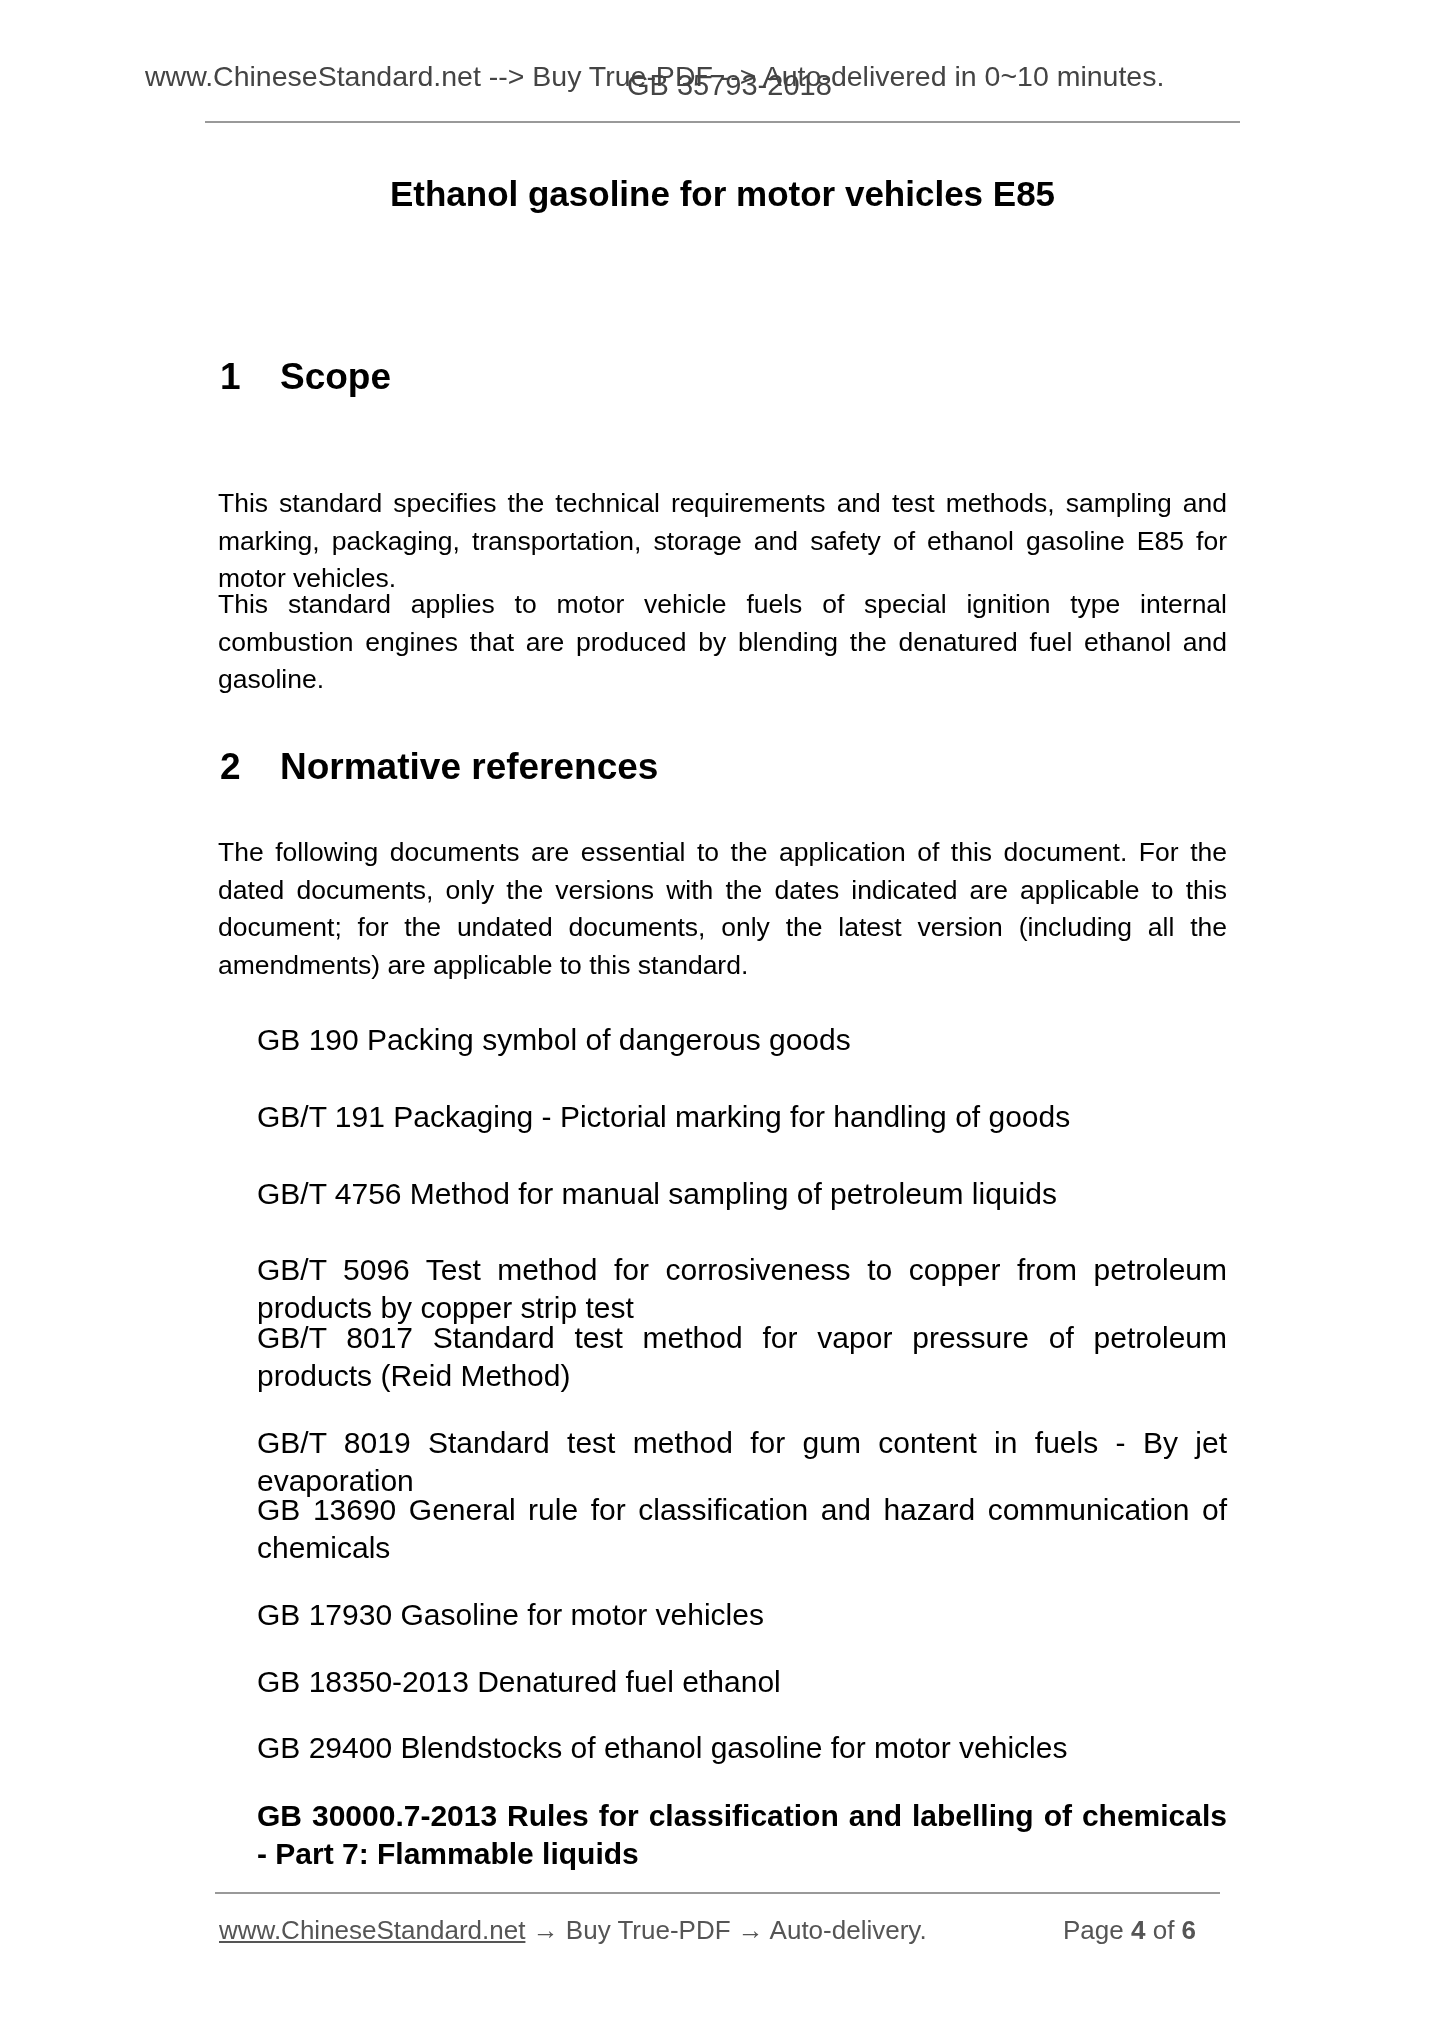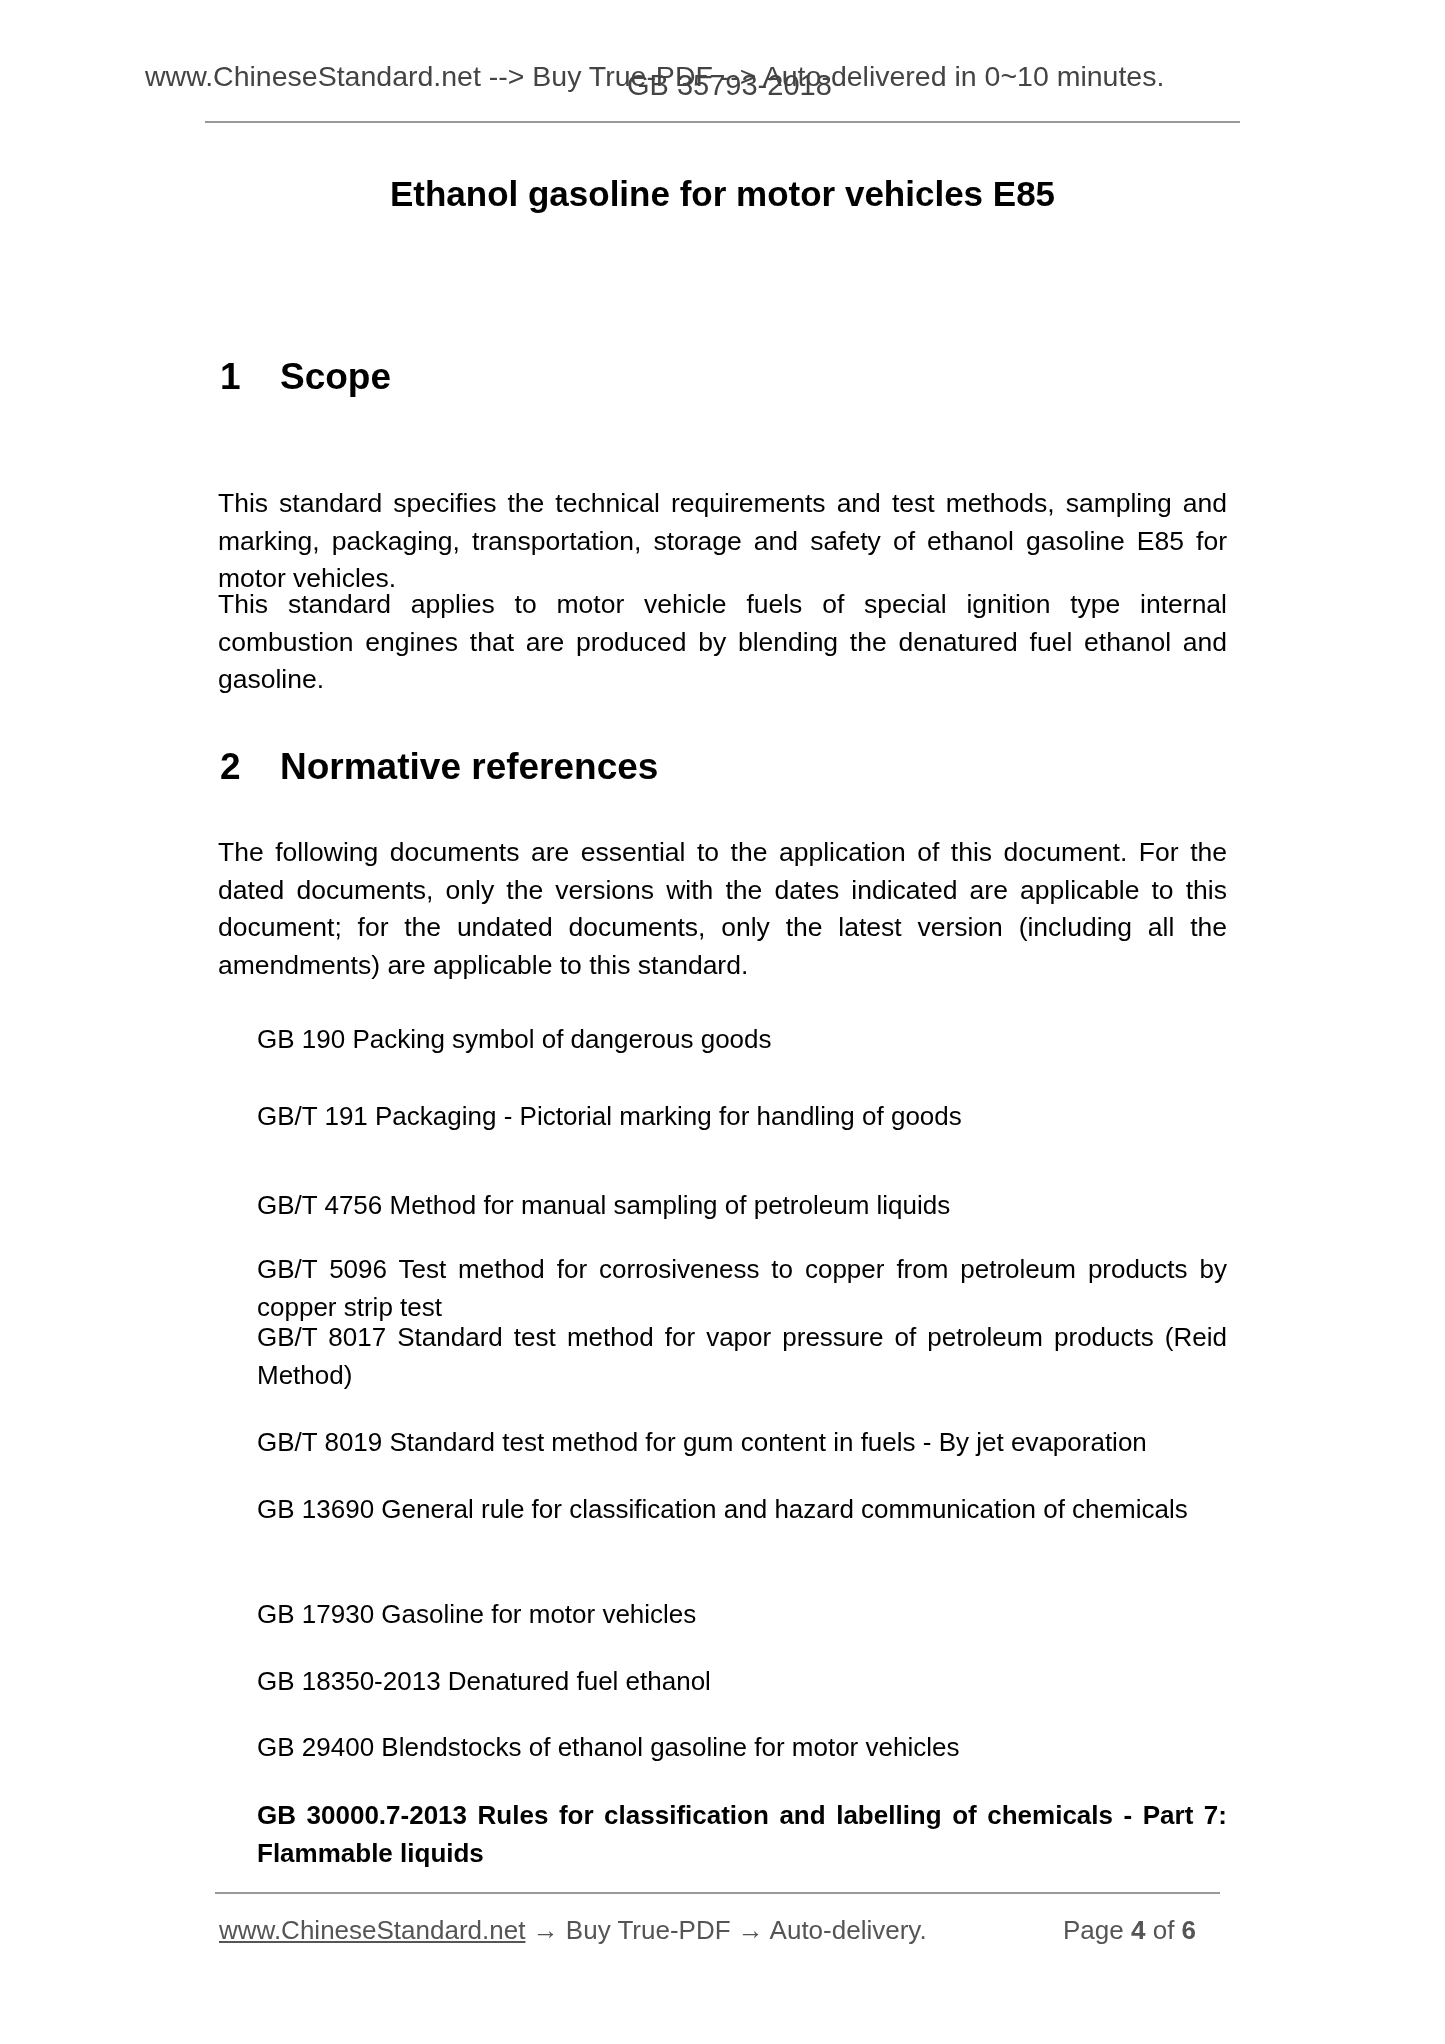--- a/index.html
+++ b/index.html
@@ -7,21 +7,21 @@
          font-family:"Liberation Sans", sans-serif; color:#000; }
   .abs { position:absolute; }
   .hdr { left:145px; top:58px; width:1160px; font-size:28.5px; color:#444; white-space:nowrap; line-height:36px; }
   .hdr-overlay { left:627px; top:70px; font-size:29px; color:#444; white-space:nowrap; line-height:30px; }
   .rule { height:0; border-top:2px solid #999; }
   .title { left:0; width:1445px; top:172px; text-align:center; font-weight:bold; font-size:35px; line-height:44px; }
   .h1 { font-weight:bold; font-size:37px; line-height:44px; white-space:nowrap; }
   .h1 .num { position:absolute; left:0; }
   .h1 .txt { position:absolute; left:60px; }
   .para { left:218px; width:1009px; font-size:26.5px; line-height:37.7px; text-align:justify; text-align-last:left; }
-  .ref { left:257px; width:970px; font-size:26px; line-height:37.7px; text-align:justify; text-align-last:left; }
+  .ref { left:257px; width:970px; font-size:30px; line-height:37.7px; text-align:justify; text-align-last:left; }
   .footer { top:1914px; font-size:26px; line-height:32px; color:#555; white-space:nowrap; }
   .footer a { color:#555; text-decoration:underline; }
   .page b { font-weight:bold; }
 </style>
 </head>
 <body>
 
 <div class="abs hdr">www.ChineseStandard.net --&gt; Buy True-PDF --&gt; Auto-delivered in 0~10 minutes.</div>
 <div class="abs hdr-overlay">GB 35793-2018</div>
 <div class="abs rule" style="left:205px; top:121px; width:1035px;"></div>
@@ -36,21 +36,21 @@
 <div class="abs para" style="top:586px;">This standard applies to motor vehicle fuels of special ignition type internal combustion engines that are produced by blending the denatured fuel ethanol and gasoline.</div>
 
 <div class="abs h1" style="left:220px; top:745px; width:700px;">
   <span class="num">2</span>
   <span class="txt">Normative references</span>
 </div>
 <div class="abs para" style="top:834px;">The following documents are essential to the application of this document. For the dated documents, only the versions with the dates indicated are applicable to this document; for the undated documents, only the latest version (including all the amendments) are applicable to this standard.</div>
 
 <div class="abs ref" style="top:1021px;">GB 190 Packing symbol of dangerous goods</div>
 <div class="abs ref" style="top:1098px;">GB/T 191 Packaging - Pictorial marking for handling of goods</div>
-<div class="abs ref" style="top:1175px;margin-top:12px;">GB/T 4756 Method for manual sampling of petroleum liquids</div>
+<div class="abs ref" style="top:1175px;">GB/T 4756 Method for manual sampling of petroleum liquids</div>
 <div class="abs ref" style="top:1251px;">GB/T 5096 Test method for corrosiveness to copper from petroleum products by copper strip test</div>
 <div class="abs ref" style="top:1319px;">GB/T 8017 Standard test method for vapor pressure of petroleum products (Reid Method)</div>
 <div class="abs ref" style="top:1424px;">GB/T 8019 Standard test method for gum content in fuels - By jet evaporation</div>
 <div class="abs ref" style="top:1491px;">GB 13690 General rule for classification and hazard communication of chemicals</div>
 <div class="abs ref" style="top:1596px;">GB 17930 Gasoline for motor vehicles</div>
 <div class="abs ref" style="top:1663px;">GB 18350-2013 Denatured fuel ethanol</div>
 <div class="abs ref" style="top:1729px;">GB 29400 Blendstocks of ethanol gasoline for motor vehicles</div>
 <div class="abs ref" style="top:1797px;font-weight:bold;">GB 30000.7-2013 Rules for classification and labelling of chemicals - Part 7: Flammable liquids</div>
 
 <div class="abs rule" style="left:215px; top:1892px; width:1005px;"></div>

